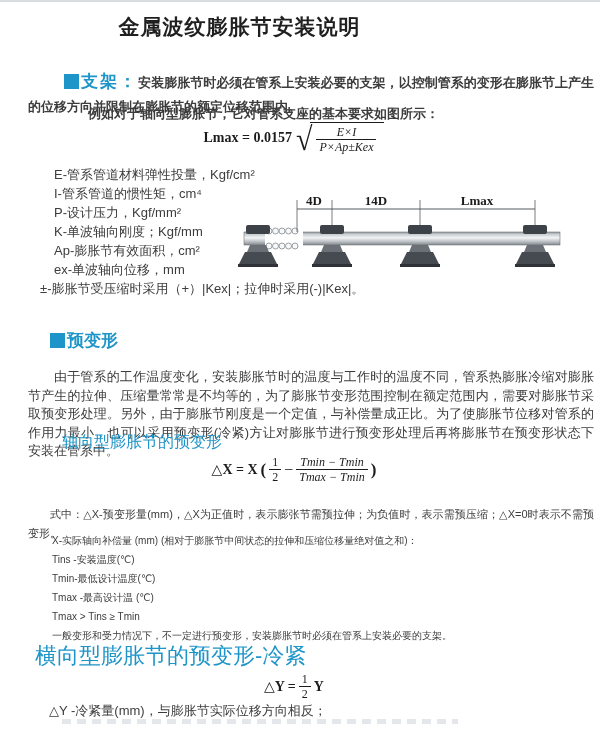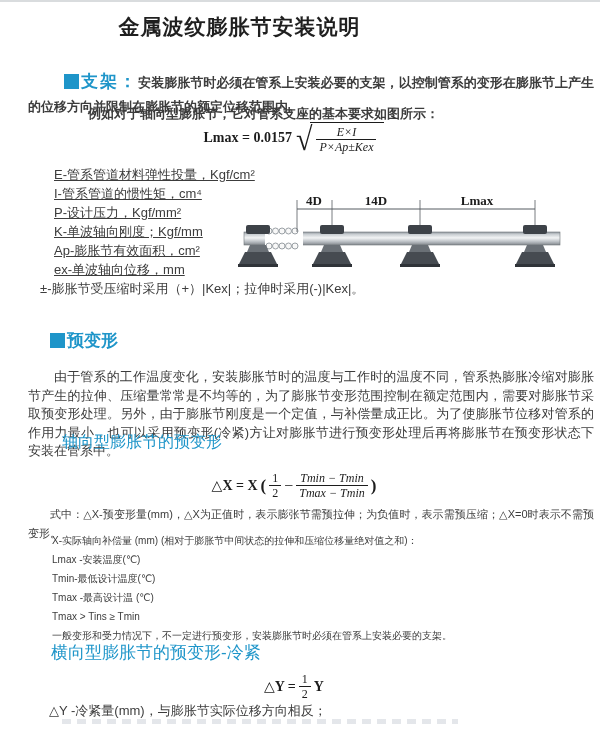--- a/index.html
+++ b/index.html
@@ -47,38 +47,38 @@
   .frac{
     display:inline-flex;flex-direction:column;align-items:center;
     font-size:12px;line-height:1.2;vertical-align:middle;
   }
   .frac .num{padding:0 3px;}
   .frac .den{border-top:1px solid #1c1c1c;padding:0 3px;}
   .frac.ital{font-style:italic;}
   .f2-wrap,.f3-wrap{display:inline-flex;align-items:center;gap:3px;}
   .defs{top:163px;left:40px;font-size:13px;line-height:19px;}
   .def-line{white-space:nowrap;}
-  .def-line.indent{margin-left:14px;text-decoration:underline;}
+  .def-line.indent{margin-left:14px;}
   .diagram{top:190px;left:238px;}
   .sec2-head{top:327px;left:50px;}
   .para2{
     top:353px;left:28px;width:566px;
     font-size:13px;line-height:18.5px;text-indent:2em;text-align:justify;
   }
   .sub-head{
     color:var(--accent_blue,#1e95c9);
     font-weight:normal;font-size:16px;
   }
   .axial-head{top:430px;left:62px;}
   .axial-note{
     top:492px;left:28px;width:566px;
     font-size:11px;line-height:19px;text-indent:2em;text-align:justify;
   }
   .axial-lines{top:529px;left:52px;font-size:10px;line-height:19px;}
-  .lateral-head{top:639px;left:51px;font-size:17px;}
+  .lateral-head{top:639px;left:35px;font-size:22px;}
   .lateral-note{top:700px;left:49px;font-size:13px;}
   .clipped-line{
     top:717px;left:62px;width:396px;height:5px;
     background:repeating-linear-gradient(90deg,#c9ced6 0 9px,transparent 9px 15px);
     opacity:.5;
   }
 </style>
 </head>
 <body>
 
@@ -181,42 +181,42 @@
       <text x="239" y="13">Lmax</text>
     </g>
   </svg>
 
   <div class="abs sec2-head"><span class="bullet"></span><span class="blue-head">预变形</span></div>
 
   <p class="abs para2">由于管系的工作温度变化，安装膨胀节时的温度与工作时的温度不同，管系热膨胀冷缩对膨胀节产生的拉伸、压缩量常常是不均等的，为了膨胀节变形范围控制在额定范围内，需要对膨胀节采取预变形处理。另外，由于膨胀节刚度是一个定值，与补偿量成正比。为了使膨胀节位移对管系的作用力最小，也可以采用预变形(冷紧)方让对膨胀节进行预变形处理后再将膨胀节在预变形状态下安装在管系中。</p>
 
   <div class="abs sub-head axial-head">轴向型膨胀节的预变形</div>
 
-  <div class="abs formula-row" style="top:453px;margin-top:16px;">
+  <div class="abs formula-row" style="top:453px;">
     <span class="f2-wrap">
       <span class="f-prefix">△X = X</span>
         <span class="paren">(</span>
       <span class="frac">
         <span class="num">1</span>
         <span class="den">2</span>
       </span>
       <span>−</span>
       <span class="frac ital">
         <span class="num">Tmin − Tmin</span>
         <span class="den">Tmax − Tmin</span>
       </span>
       <span class="paren">)</span>
     </span>
   </div>
 
   <p class="abs axial-note">式中：△X-预变形量(mm)，△X为正值时，表示膨张节需预拉伸；为负值时，表示需预压缩；△X=0时表示不需预变形。</p>
 
   <div class="abs axial-lines">
     <div>X-实际轴向补偿量 (mm) (相对于膨胀节中间状态的拉伸和压缩位移量绝对值之和)：</div>
-    <div>Lmax -安装温度(℃)</div>
+    <div>Tins -安装温度(℃)</div>
     <div>Tmin-最低设计温度(℃)</div>
     <div>Tmax -最高设计温 (℃)</div>
     <div>Tmax &gt; Tins ≥ Tmin</div>
     <div>一般变形和受力情况下，不一定进行预变形，安装膨胀节时必须在管系上安装必要的支架。</div>
   </div>
 
   <div class="abs sub-head lateral-head">横向型膨胀节的预变形-冷紧</div>
 
   <div class="abs formula-row" style="top:670px;">
     <span class="f3-wrap">

